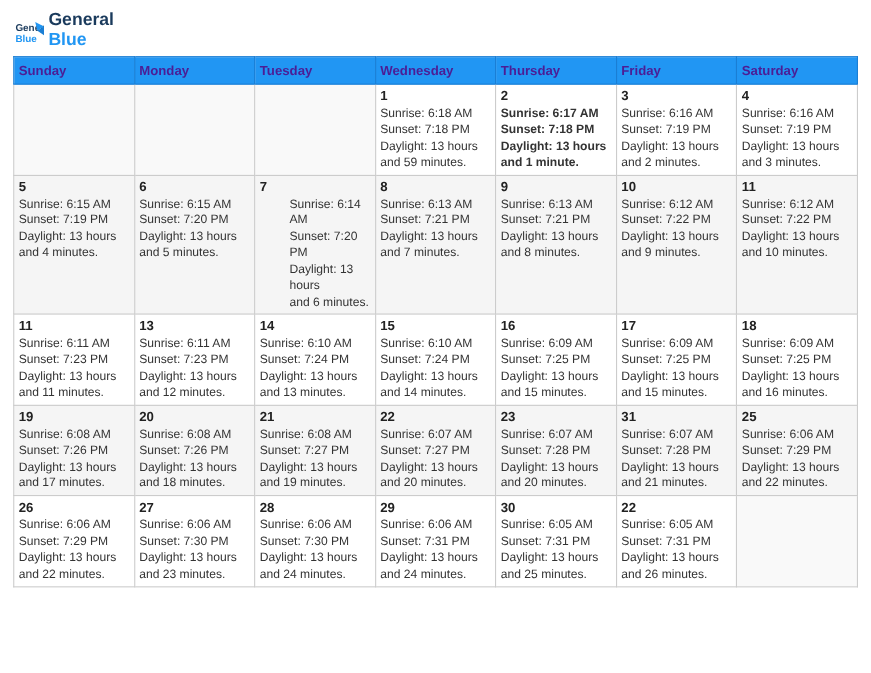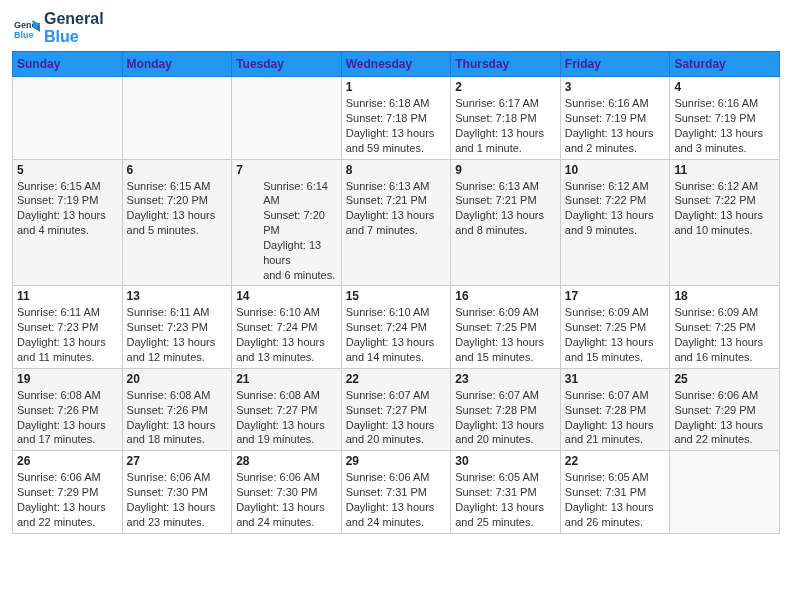--- a/index.html
+++ b/index.html
@@ -128,21 +128,21 @@
           <td class="empty-cell"></td>
           <td>
             <span class="day-num">1</span>
             <div class="day-info" style="white-space: pre-line;">Sunrise: 6:18 AM
 Sunset: 7:18 PM
 Daylight: 13 hours
 and 59 minutes.</div>
           </td>
           <td>
             <span class="day-num">2</span>
-            <div class="day-info" style="white-space: pre-line;">Sunrise: 6:17 AM
+            <div class="day-info" style="white-space: pre-line; font-weight: bold;">Sunrise: 6:17 AM
 Sunset: 7:18 PM
 Daylight: 13 hours
 and 1 minute.</div>
           </td>
           <td>
             <span class="day-num">3</span>
             <div class="day-info" style="white-space: pre-line;">Sunrise: 6:16 AM
 Sunset: 7:19 PM
 Daylight: 13 hours
 and 2 minutes.</div>

